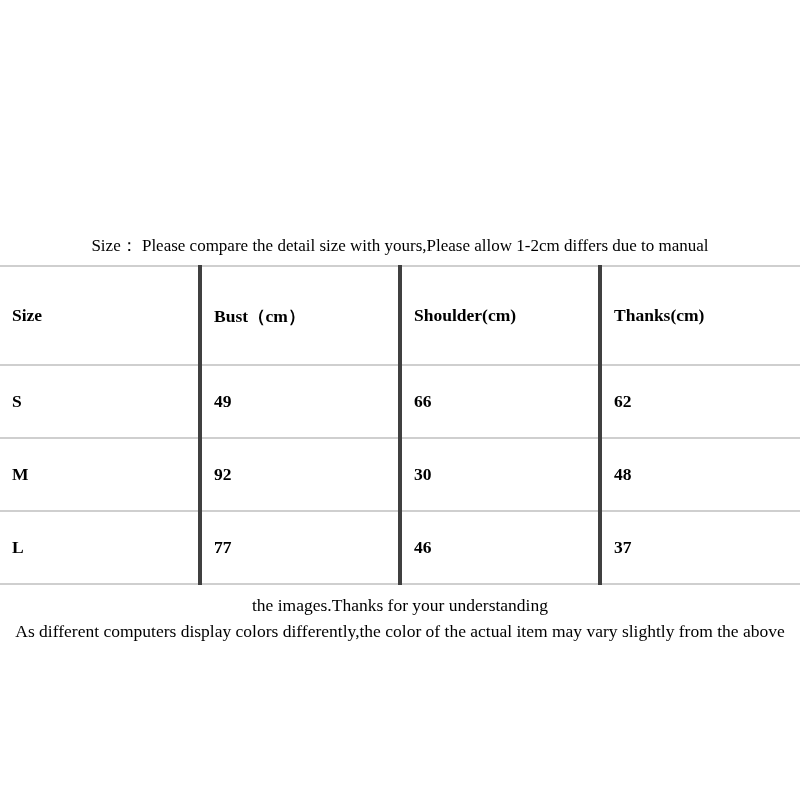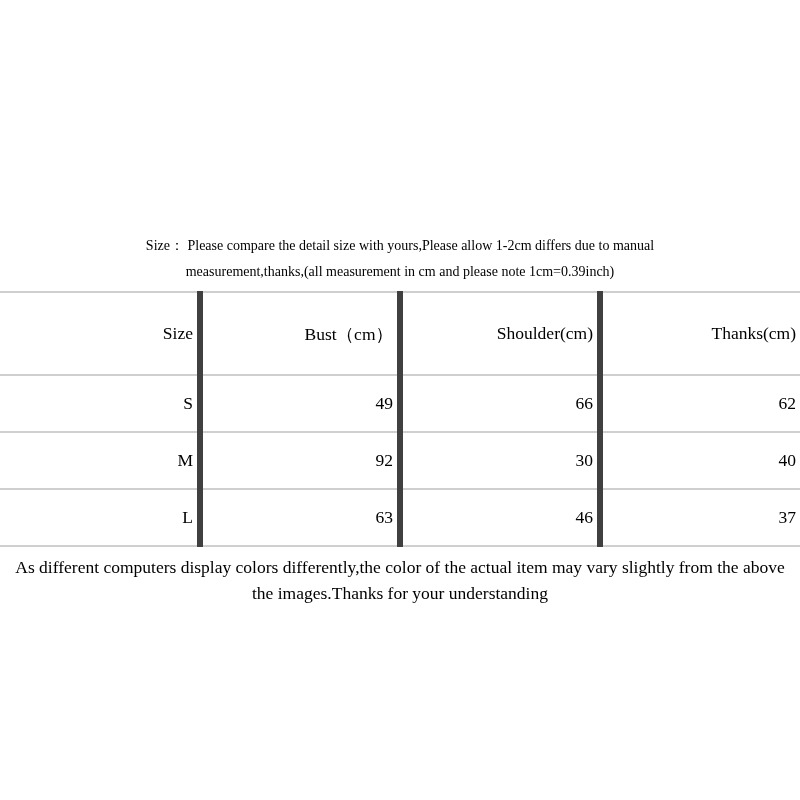--- a/index.html
+++ b/index.html
@@ -16,98 +16,97 @@
   }
   .page {
     position: relative;
     width: 800px;
     height: 800px;
     background: #ffffff;
   }
   .intro {
     margin-top: 233px;
     text-align: center;
-    font-size: 14px;
+    font-size: 17px;
     line-height: 26px;
     font-weight: normal;
     color: #000000;
   }
   .intro-line { white-space: nowrap; }
   table.size-table {
     width: 800px;
     margin-top: 6px;
     border-collapse: collapse;
     table-layout: fixed;
     font-size: 17.5px;
     font-weight: bold;
     color: #000000;
   }
   table.size-table th,
   table.size-table td {
-    text-align: right;
+    text-align: left;
     vertical-align: middle;
-    padding: 4px;
+    padding: 12px;
     border-top: 2px solid #cfcfcf;
     border-bottom: 2px solid #cfcfcf;
-    font-weight: normal;
+    font-weight: bold;
   }
   
   table.size-table th + th,
   table.size-table td + td {
-    border-left: 6px solid #404040;
+    border-left: 4px solid #404040;
   }
   table.size-table tr.header-row th { height: 73px; }
   table.size-table tr.data-row td { height: 47px; }
   .footer-note {
     margin-top: 7px;
     text-align: center;
     font-size: 17.5px;
     line-height: 26px;
     font-weight: normal;
     color: #000000;
   }
   .footer-line { white-space: nowrap; }
 </style>
 </head>
 <body>
 
 <div class="page">
 
   <div class="intro">
     <div class="intro-line">Size： Please compare the detail size with yours,Please allow 1-2cm differs due to manual</div>
-    <div class="intro-line">measurement,thanks,(all measurement in cm and please note 1cm=0.39inch)</div>
   </div>
 
   <table class="size-table">
     <tbody>
       <tr class="header-row">
         <th>Size</th>
         <th>Bust（cm）</th>
         <th>Shoulder(cm)</th>
         <th>Thanks(cm)</th>
       </tr>
       <tr class="data-row">
         <td>S</td>
         <td>49</td>
         <td>66</td>
         <td>62</td>
       </tr>
       <tr class="data-row">
         <td>M</td>
         <td>92</td>
         <td>30</td>
-        <td>40</td>
+        <td>48</td>
       </tr>
       <tr class="data-row">
         <td>L</td>
-        <td>63</td>
+        <td>77</td>
         <td>46</td>
         <td>37</td>
       </tr>
     </tbody>
   </table>
 
   <div class="footer-note">
+    <div class="footer-line">the images.Thanks for your understanding</div>
     <div class="footer-line">As different computers display colors differently,the color of the actual item may vary slightly from the above</div>
-    <div class="footer-line">the images.Thanks for your understanding</div>
   </div>
 
 </div>
 
 </body></html>

